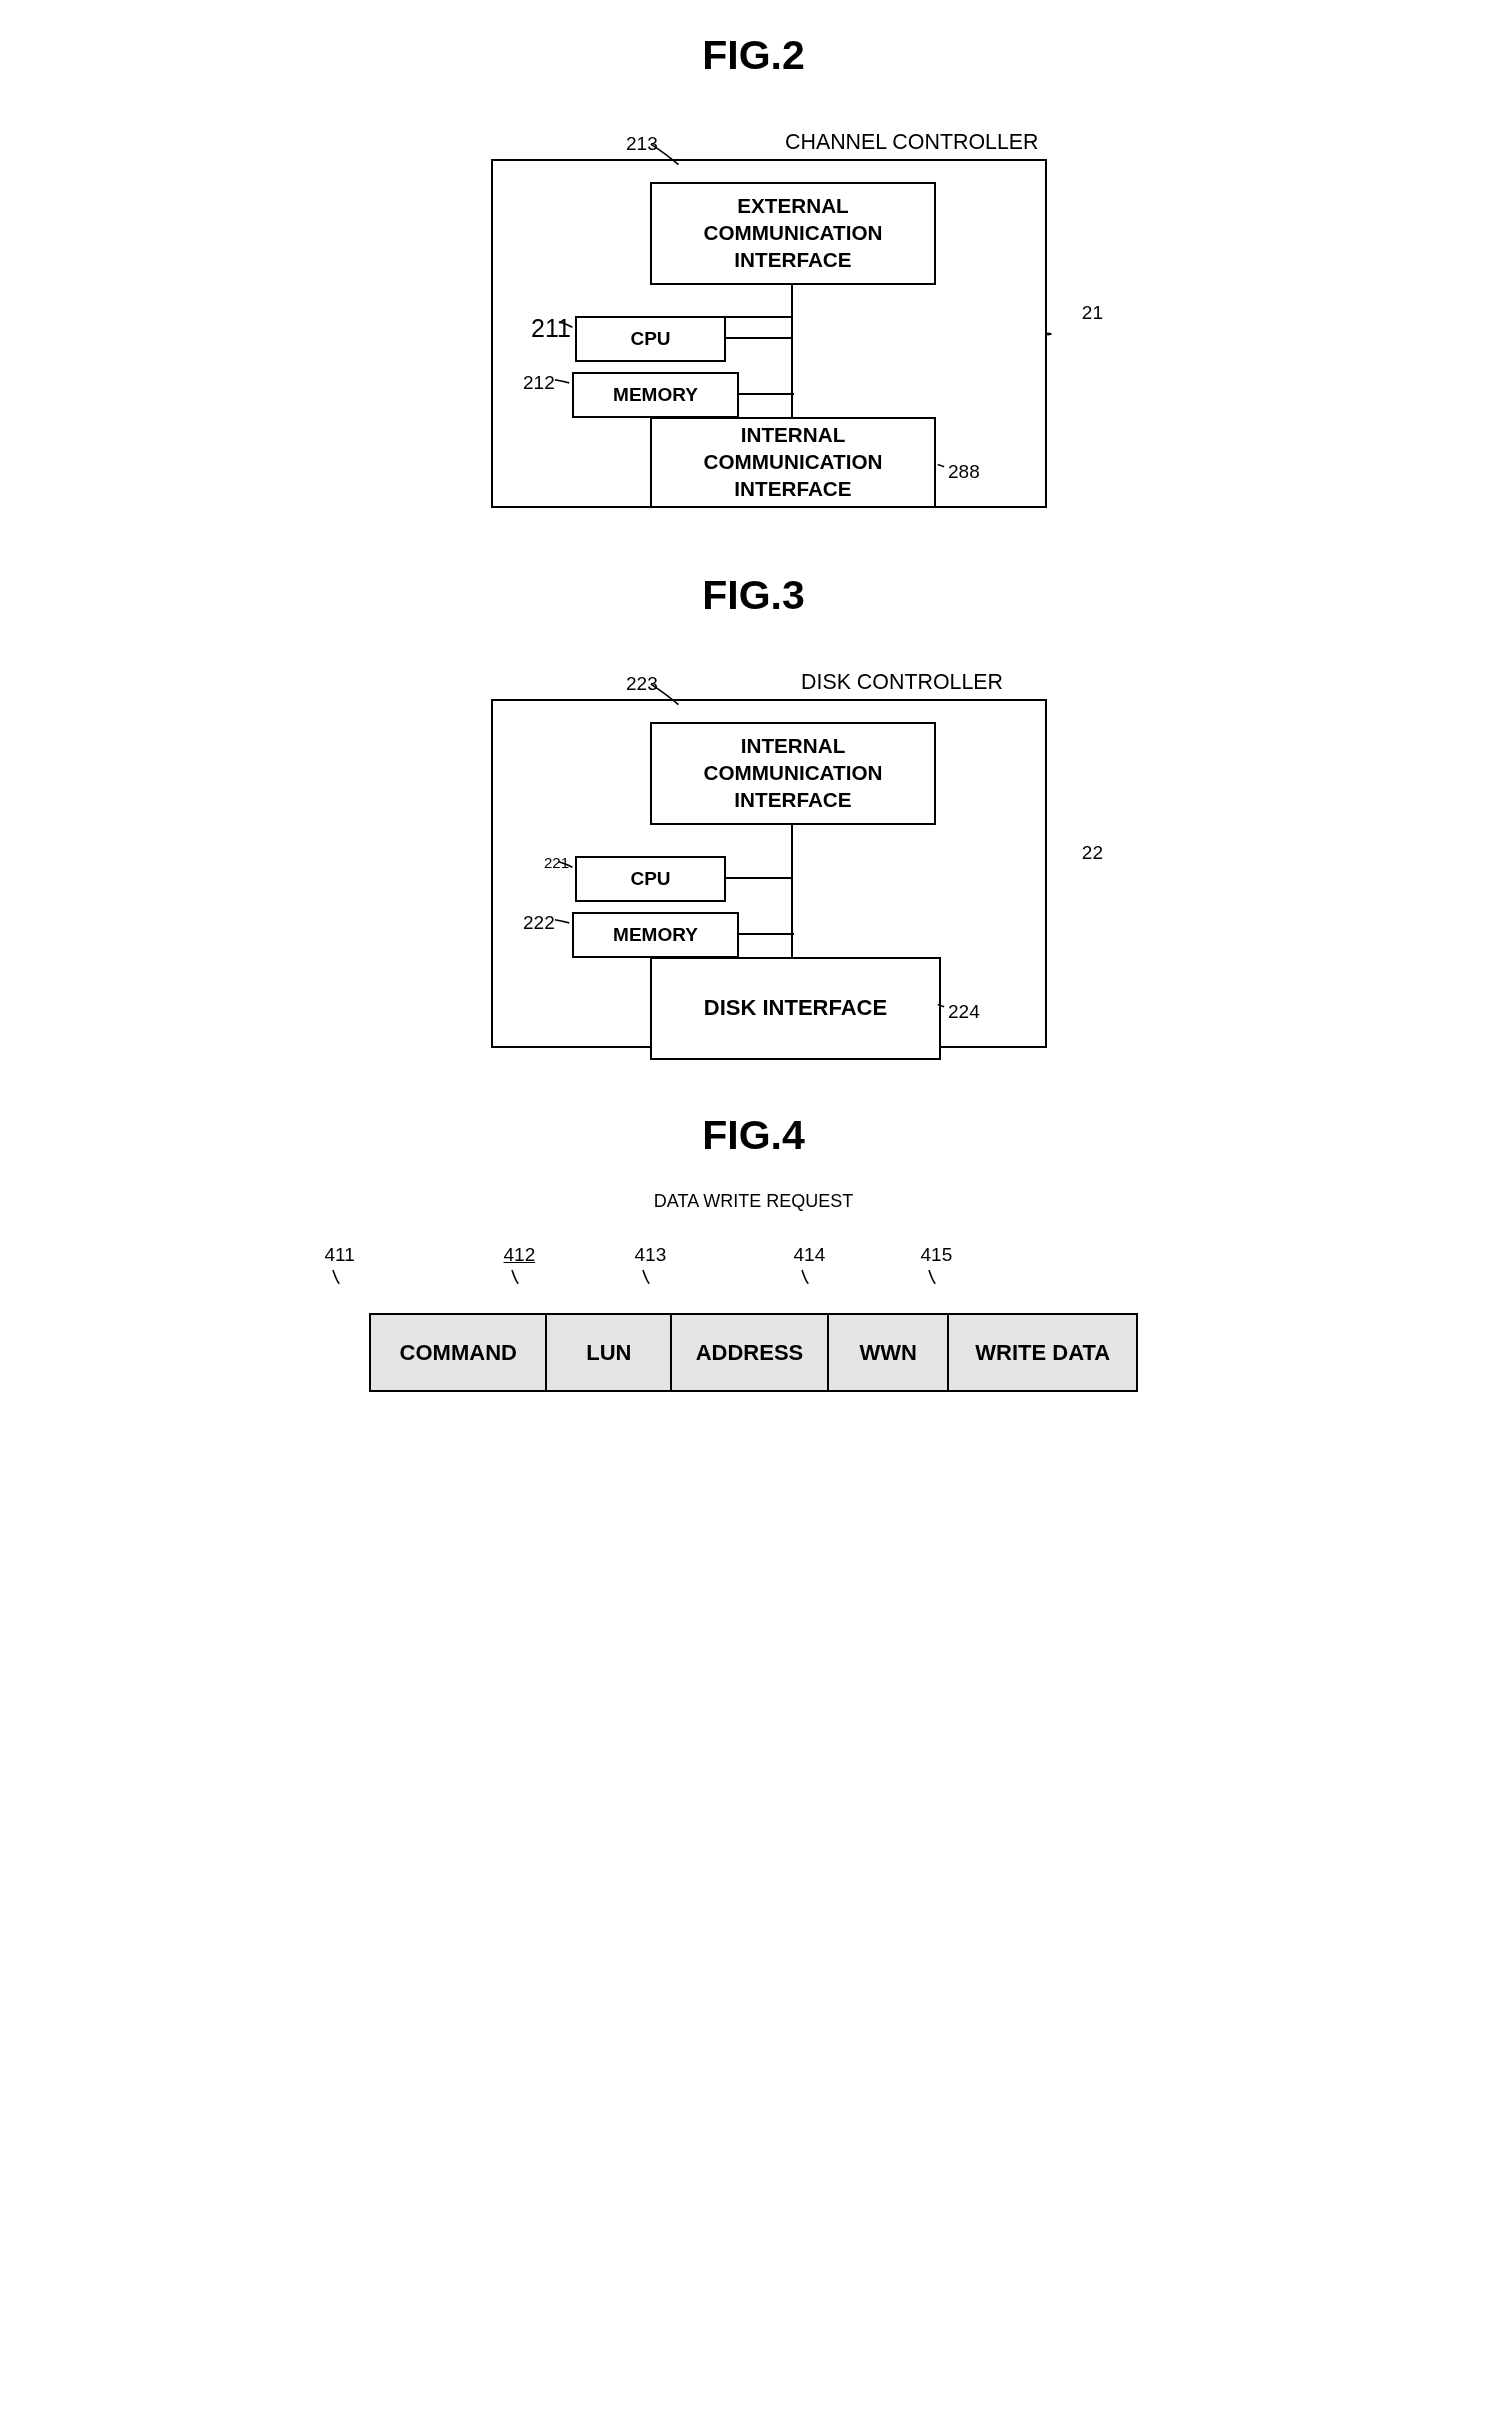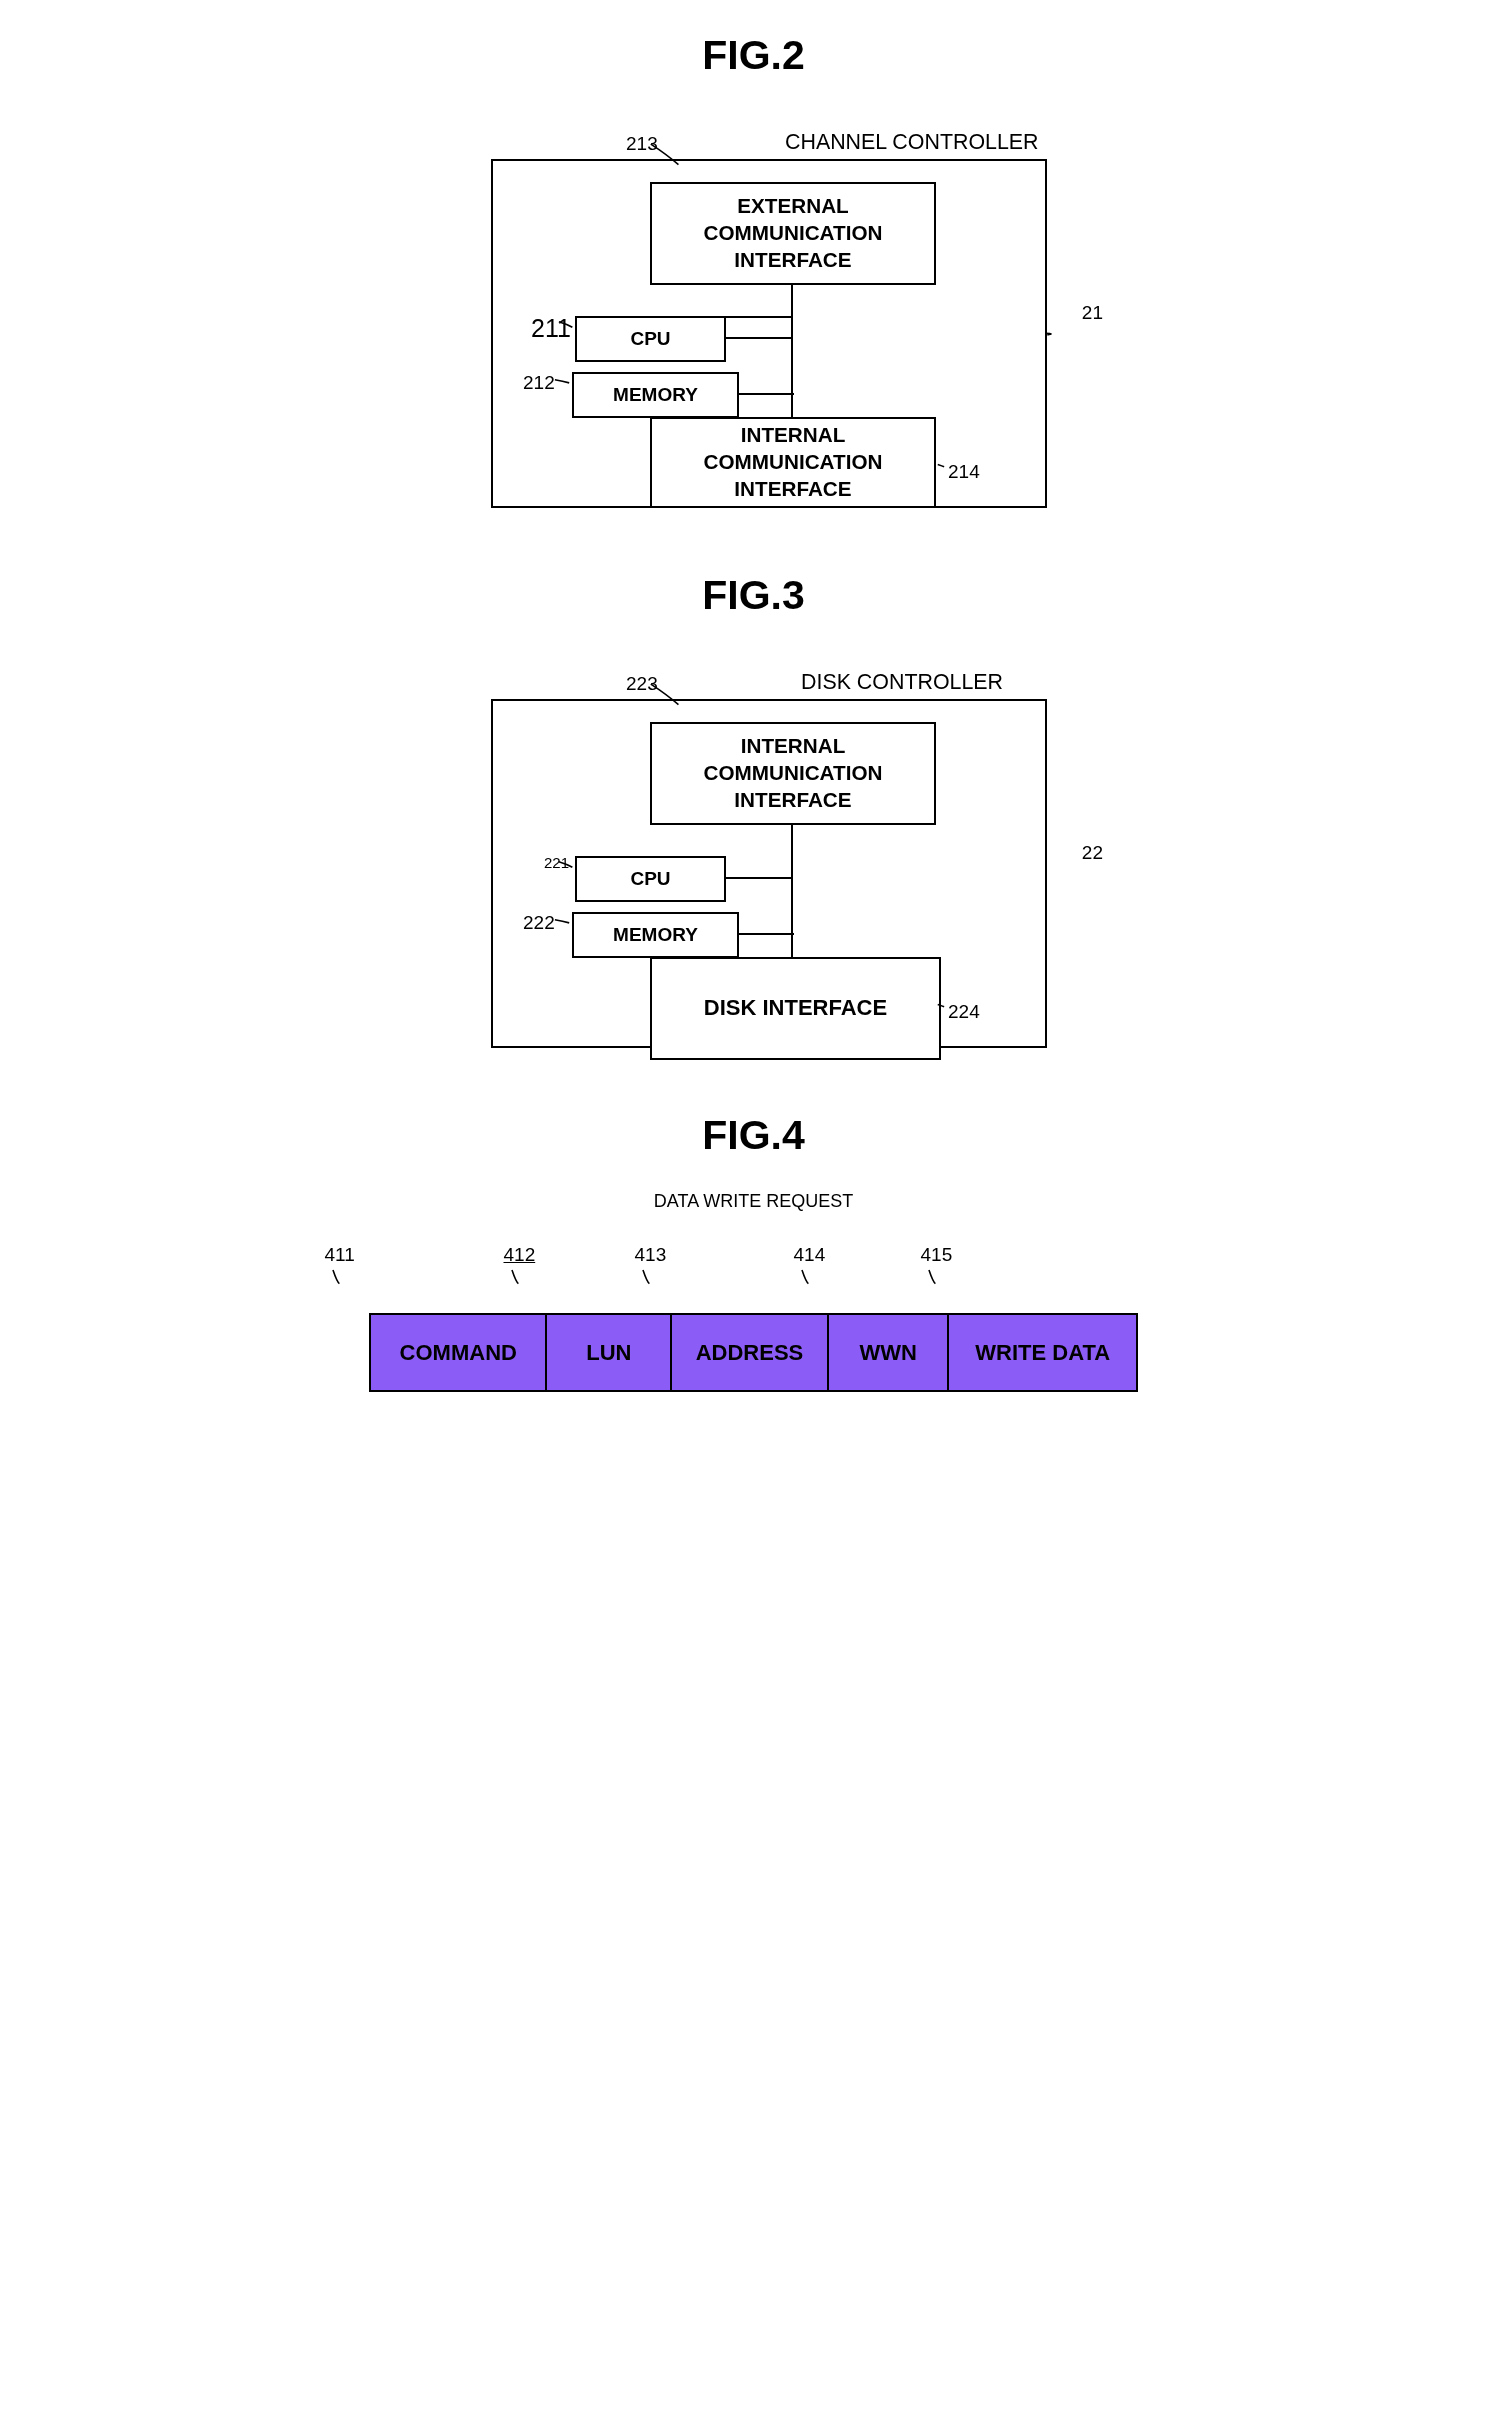--- a/index.html
+++ b/index.html
@@ -87,21 +87,21 @@
       min-width: 127px;
       height: 79px;
       display: flex;
       align-items: center;
       justify-content: center;
       font-size: 22px;
       font-weight: bold;
       font-family: Arial, sans-serif;
       padding: 0 16px;
       margin-left: -2.4px;
-      background: #8b5cf6;
+      background: #e5e5e5;
     }
 
     .table-cell:first-child {
       margin-left: 0;
       min-width: 175px;
     }
 
     
     .diag-wrapper {
       position: relative;
@@ -160,21 +160,21 @@
     <div style="position:absolute; left:328px; top:205px; width:69px; height:2.4px; background:#000;"></div>
 
     <div style="position:absolute; left:395px; top:173px; width:2.4px; height:143px; background:#000;"></div>
 
     <div class="inner-block bottom-block" style="position:absolute; left:254px; top:298px; width:286px; min-height:91px;">
       <span style="white-space:pre-line; font-size:20.7px; font-weight:bold;">INTERNAL
 COMMUNICATION
 INTERFACE</span>
     </div>
 
-    <div style="position:absolute; left:552px; top:350px; font-size:19px;">214</div>
+    <div style="position:absolute; left:552px; top:350px; font-size:19px;">288</div>
     <svg style="position:absolute;top:0;left:0;width:715px;height:413px;overflow:visible;" viewBox="0 0 900 520" width="715" height="413">
       <path d="M 690 448 Q 688 447 682 445" stroke="#000" stroke-width="2" fill="none"></path>
     </svg>
 
     <div style="position:absolute; left:328px; top:226px; width:69px; height:2.4px; background:#000;"></div>
 
     <div style="position:absolute; left:342px; top:282px; width:56px; height:2.4px; background:#000;"></div>
 
   </div>
 </div>

